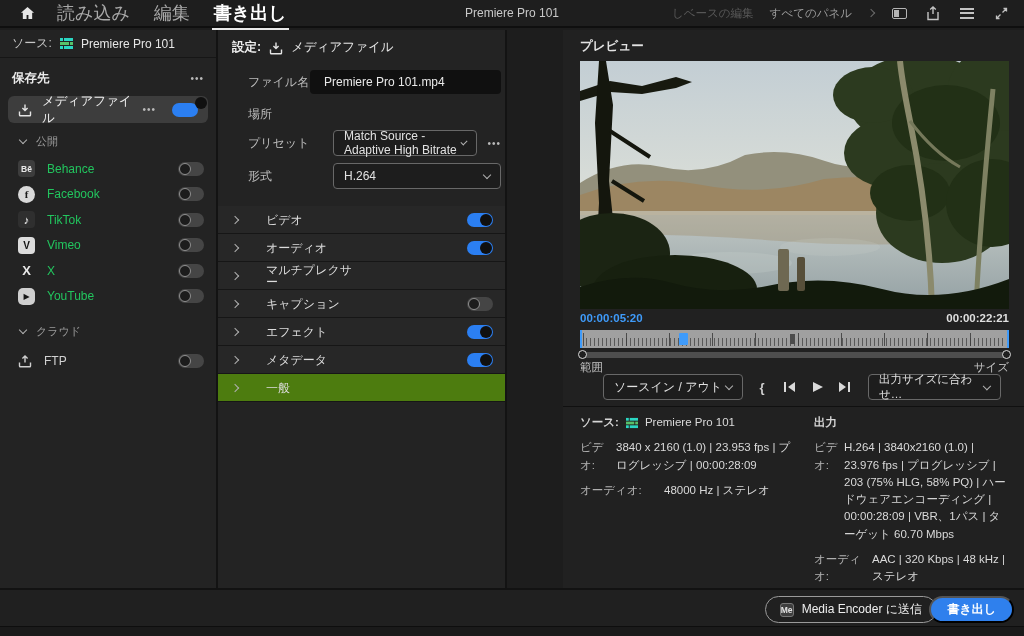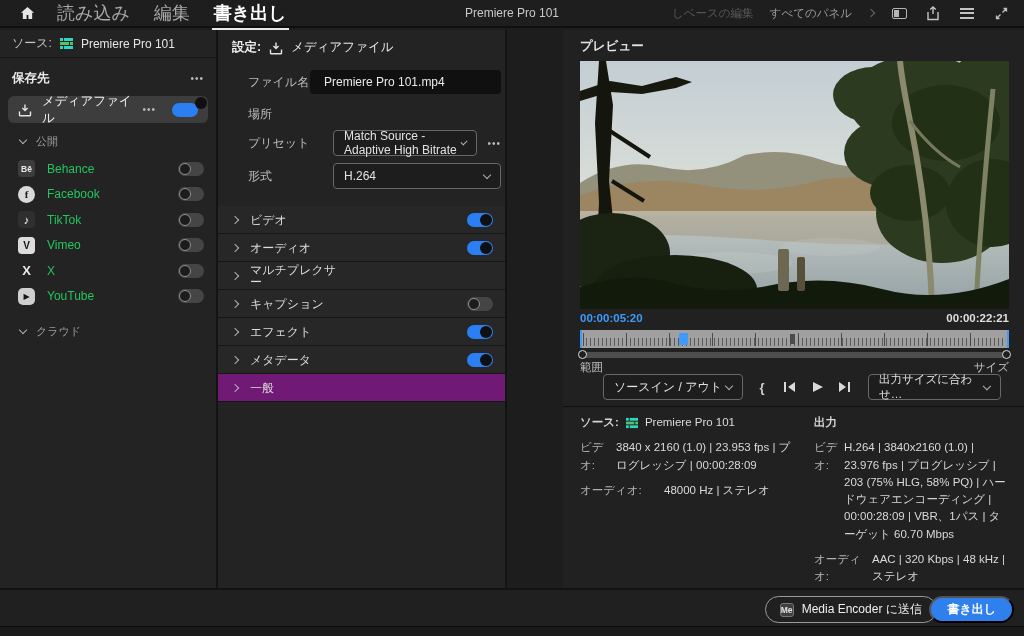--- a/index.html
+++ b/index.html
@@ -87,25 +87,25 @@
   .txt-input { flex:1; height:24px; background:#101010; border:none; border-radius:4px; color:#e9e9e9;
                font-size:12px; padding:0 14px; font-family:inherit; }
   .loc-link { color:#46a0f5; text-decoration:underline; cursor:pointer; font-size:12px; }
   .dd { flex:1; height:26px; display:flex; align-items:center; background:#1d1d1d; border:1px solid #686868;
         border-radius:4px; padding:0 10px; color:#e2e2e2; font-size:12px; cursor:pointer;margin-left:23px; }
   .dd .chev { margin-left:auto; }
   .preset-dots { margin-left:10px; }
 
   .sections { position:absolute; top:176px; left:0; right:0; }
   .sec-row { height:28px; border-bottom:1px solid #161616; background:#272727; display:flex; align-items:center;
-             padding:0 12px 0 14px; position:relative; cursor:pointer; }
+             padding:0 12px 0 14px; position:relative; cursor:pointer;gap:16px; }
   .sec-row .chev { margin-right:12px; }
   .sec-row .lbl { color:#dcdcdc; font-size:12px; width:96px; line-height:12px; line-break:anywhere; }
   .sec-row .toggle { position:absolute; right:12px; }
-  .sec-row.light { background:#701a75; }
+  .sec-row.light { background:#4d7c0f; }
 
   
   .pv-head { position:absolute; top:8px; left:17px; font-weight:bold; color:#e2e2e2; font-size:12.5px; }
   .video { position:absolute; top:31px; left:17px; width:429px; height:248px; background:#444; overflow:hidden; }
   .tc-row { position:absolute; top:282px; left:17px; width:429px; display:flex; font-size:11.5px; font-weight:bold; }
   .tc-cur { color:#3f9bfa; }
   .tc-tot { margin-left:auto; color:#dfdfdf; }
 
   .scrubber { position:absolute; top:300px; left:17px; width:429px; height:18px; background:#a0a0a0; border-radius:2px; }
   .scrubber::before, .scrubber::after { content:""; position:absolute; top:0; bottom:0; width:2px; background:#3f9bfa; }
@@ -294,20 +294,34 @@
             <span class="knob"></span>
           </span>
       </div>
     </div>
 
     <div class="sec-head" style="top:294px;">
       <span class="chev down"></span>
       <span>クラウド</span>
     </div>
 
+    <div class="ftp-row">
+      <span>
+        <svg width="14" height="14" viewBox="0 0 14 14">
+            <g stroke="#cfcfcf" stroke-width="1.4" fill="none">
+              <path d="M7 8.5v-6M4.4 4.5 7 2l2.6 2.5"></path>
+              <path d="M1.5 8.5V12a.8.8 0 0 0 .8.8h9.4a.8.8 0 0 0 .8-.8V8.5"></path>
+            </g>
+          </svg>
+      </span>
+      <span class="lbl">FTP</span>
+      <span class="toggle off">
+          <span class="knob"></span>
+        </span>
+    </div>
   </aside>
 
   <section class="settings">
     <div class="set-head">
       <span class="t">設定:</span>
       <span>
         <svg width="14" height="14" viewBox="0 0 14 14">
             <g stroke="#e4e4e4" stroke-width="1.4" fill="none">
               <path d="M7 1.5v6M4.4 5 7 7.5 9.6 5"></path>
               <path d="M1.5 8.5V12a.8.8 0 0 0 .8.8h9.4a.8.8 0 0 0 .8-.8V8.5"></path>

